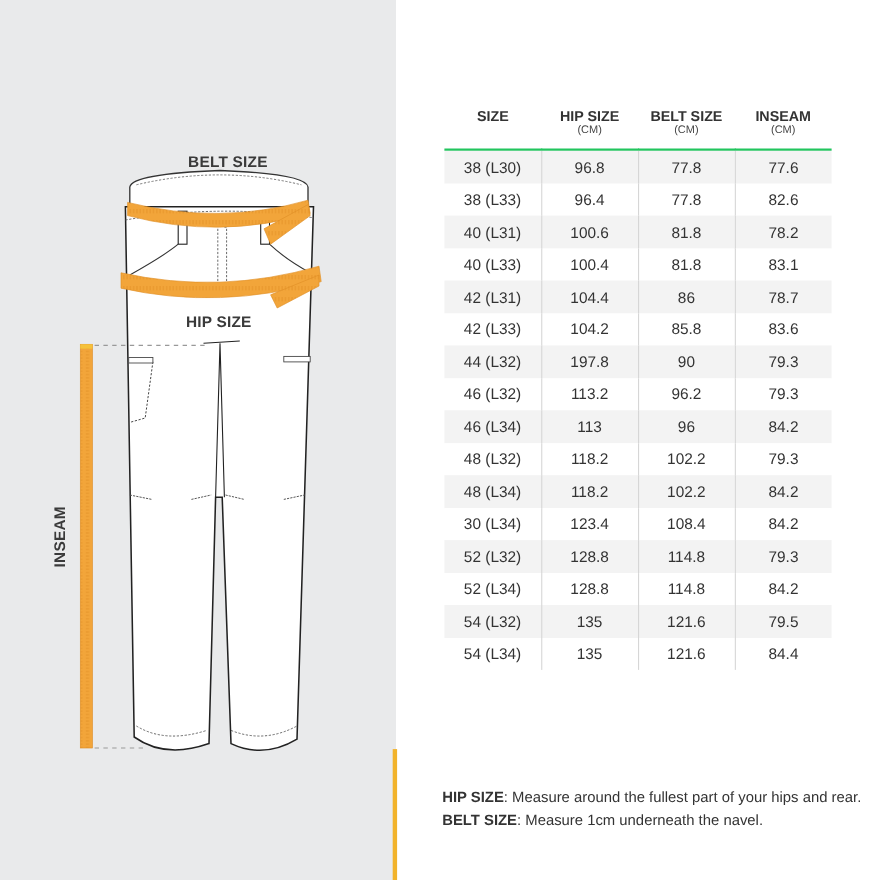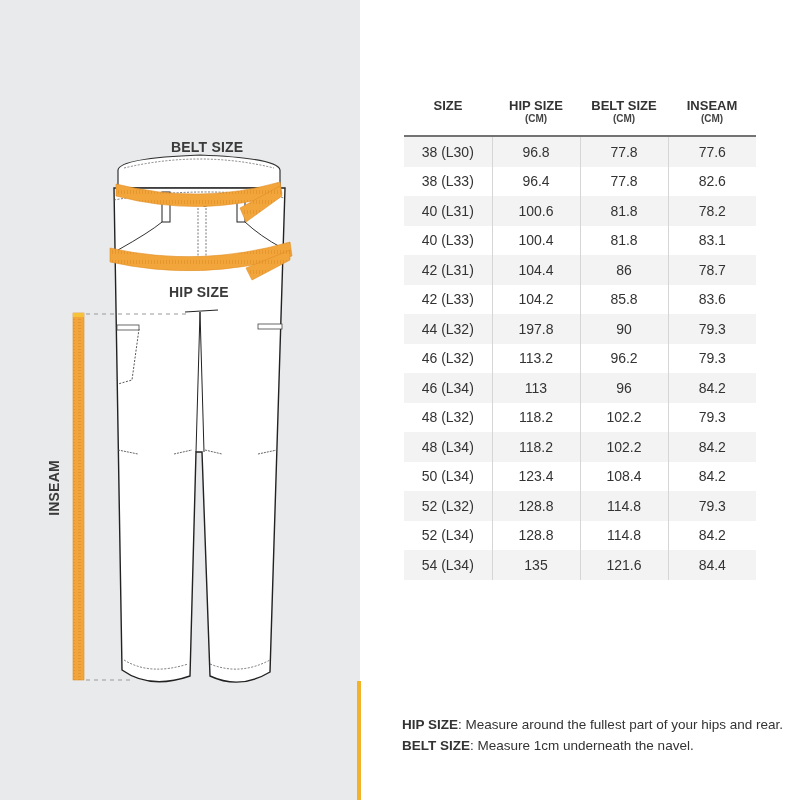--- a/index.html
+++ b/index.html
@@ -29,22 +29,22 @@
   }
   svg.pants { position: absolute; left: 0; top: 0; }
 
   .table-wrap { position: absolute; left: 404px; top: 95px; width: 352px; }
   table { border-collapse: collapse; width: 352px; table-layout: fixed; }
   th {
     font-size: 13px; font-weight: bold; color: #333; text-align: center;
     padding: 0; height: 36px; vertical-align: top; line-height: 14px;
     padding-top: 4px;
   }
-  th .unit { display: block; font-weight: bold; font-size: 10px; color: #444; line-height: 11px; }
-  thead tr { border-bottom: 2px solid #737373; }
+  th .unit { display: block; font-weight: normal; font-size: 10px; color: #444; line-height: 11px; }
+  thead tr { border-bottom: 2px solid #22c55e; }
   td {
     text-align: center; font-size: 14px; color: #333; height: 29.5px; padding: 0;
     border-left: 1px solid #d6d6d6;
   }
   td:first-child { border-left: none; }
   tbody tr:nth-child(odd) td { background: #f3f3f3; }
   tbody tr:nth-child(even) td { background: #ffffff; }
   col.c1 { width: 88px; } col.c2 { width: 88px; } col.c3 { width: 88px; } col.c4 { width: 88px; }
 
   .notes { position: absolute; left: 402px; top: 714px; font-size: 13.5px; line-height: 21px; color: #333; }
@@ -190,36 +190,42 @@
           <td>102.2</td>
           <td>79.3</td>
         </tr>
         <tr>
           <td>48 (L34)</td>
           <td>118.2</td>
           <td>102.2</td>
           <td>84.2</td>
         </tr>
         <tr>
-          <td>50 (L34)</td>
+          <td>30 (L34)</td>
           <td>123.4</td>
           <td>108.4</td>
           <td>84.2</td>
         </tr>
         <tr>
           <td>52 (L32)</td>
           <td>128.8</td>
           <td>114.8</td>
           <td>79.3</td>
         </tr>
         <tr>
           <td>52 (L34)</td>
           <td>128.8</td>
           <td>114.8</td>
           <td>84.2</td>
+        </tr>
+        <tr>
+          <td>54 (L32)</td>
+          <td>135</td>
+          <td>121.6</td>
+          <td>79.5</td>
         </tr>
         <tr>
           <td>54 (L34)</td>
           <td>135</td>
           <td>121.6</td>
           <td>84.4</td>
         </tr>
       </tbody>
   </table>
 </div>

